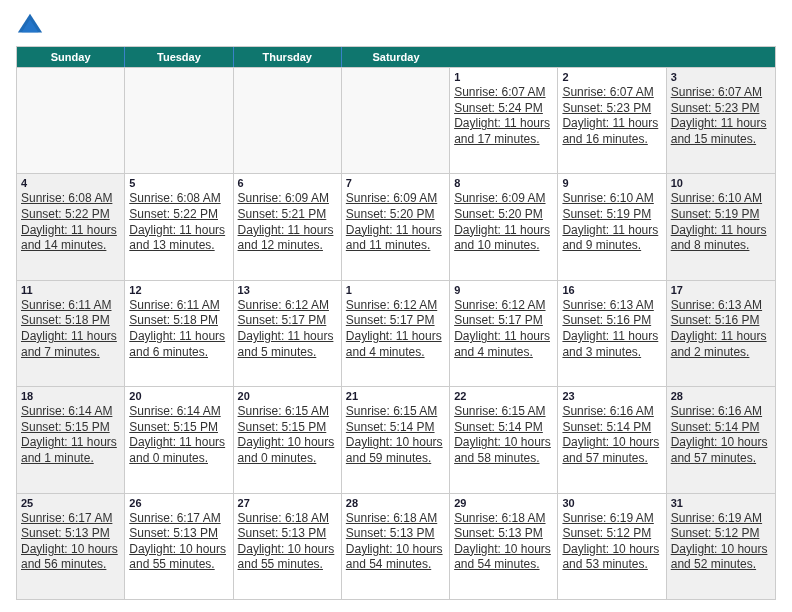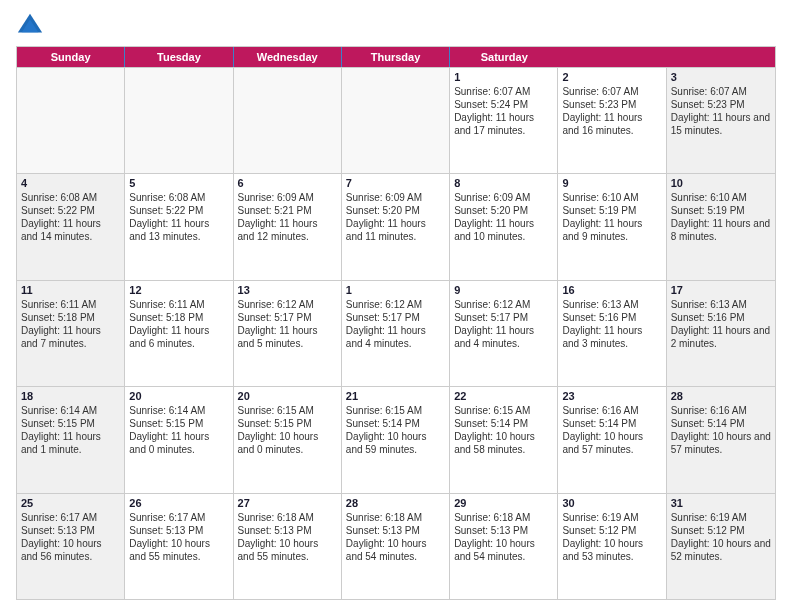--- a/index.html
+++ b/index.html
@@ -62,21 +62,21 @@
     }
     .calendar {
       flex: 1;
       display: flex;
       flex-direction: column;
       border: 1px solid #ccc;
     }
     .cal-header {
       display: grid;
       grid-template-columns: repeat(7, 1fr);
-      background: #be185d;
+      background: #0f766e;
     }
     .cal-header-cell {
       color: #fff;
       font-size: 11px;
       font-weight: bold;
       text-align: center;
       padding: 4px 2px;
       border-right: 1px solid #3a82c9;
     }
     .cal-header-cell:last-child { border-right: none; }
@@ -104,23 +104,24 @@
     .cal-cell:last-child { border-right: none; }
     .cal-cell.empty { background: #f8f8f8; }
     .cal-cell.shaded { background: #f0f0f0; }
     .day-number {
       font-size: 11px;
       font-weight: bold;
       color: #1a1a2e;
       margin-bottom: 1px;
     }
     .cal-cell .info {
-      font-size: 10px;
+      font-size: 12px;
       line-height: 1.3;
       color: #333;
+      text-decoration: underline;
     }
   </style>
 </head>
 <body>
 
 <div class="page">
   <div class="header">
     <div class="logo">
       <svg class="logo-icon" viewBox="0 0 30 30">
         <polygon points="15,2 28,22 2,22" fill="#1e6bb8"></polygon>
@@ -134,21 +135,20 @@
     <div class="title-section">
       <div class="month-title"></div>
       <div class="subtitle"></div>
     </div>
   </div>
 
   <div class="calendar">
     <div class="cal-header">
     <div class="cal-header-cell">Sunday</div>
         <div class="cal-header-cell">Tuesday</div>
-        <div class="cal-header-cell">Wednesday</div>
         <div class="cal-header-cell">Thursday</div>
         <div class="cal-header-cell">Saturday</div>
       </div>
     <div class="cal-body">
     <div class="cal-row">
           <div class="cal-cell empty"></div>
           <div class="cal-cell empty"></div>
           <div class="cal-cell empty"></div>
           <div class="cal-cell empty"></div>
           <div class="cal-cell">

